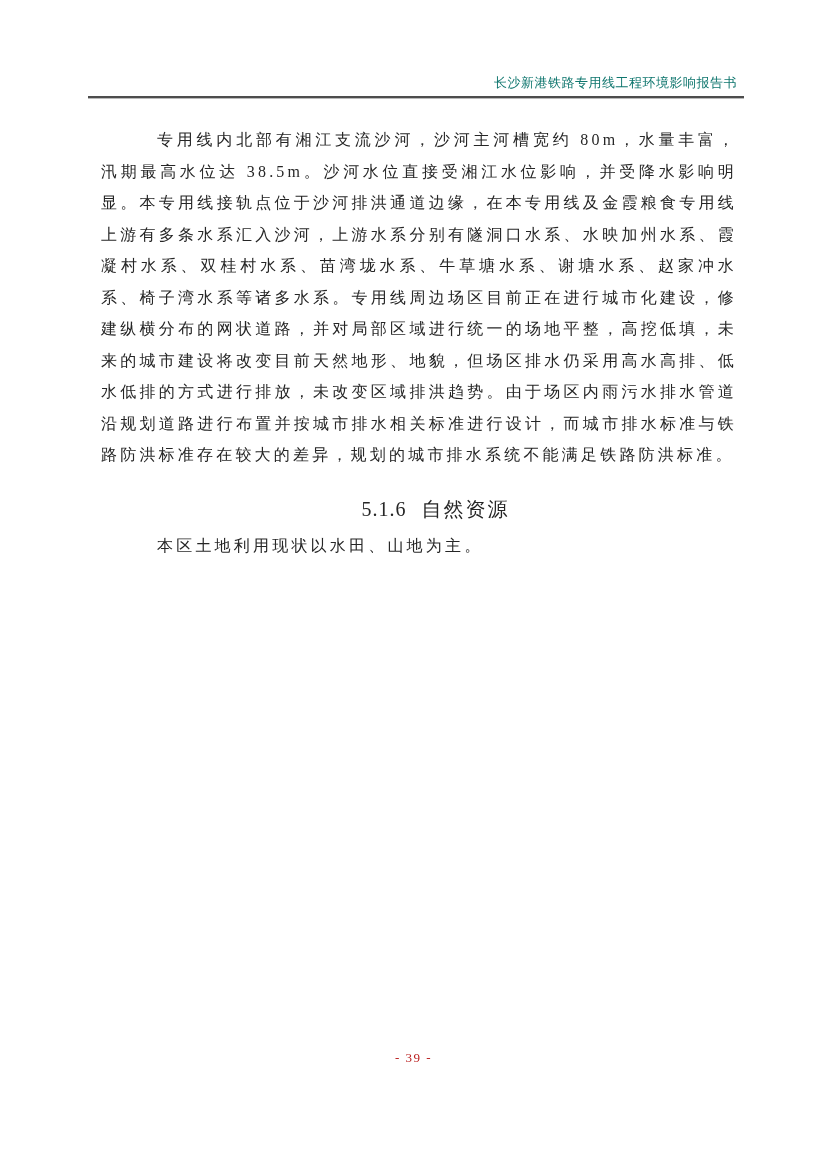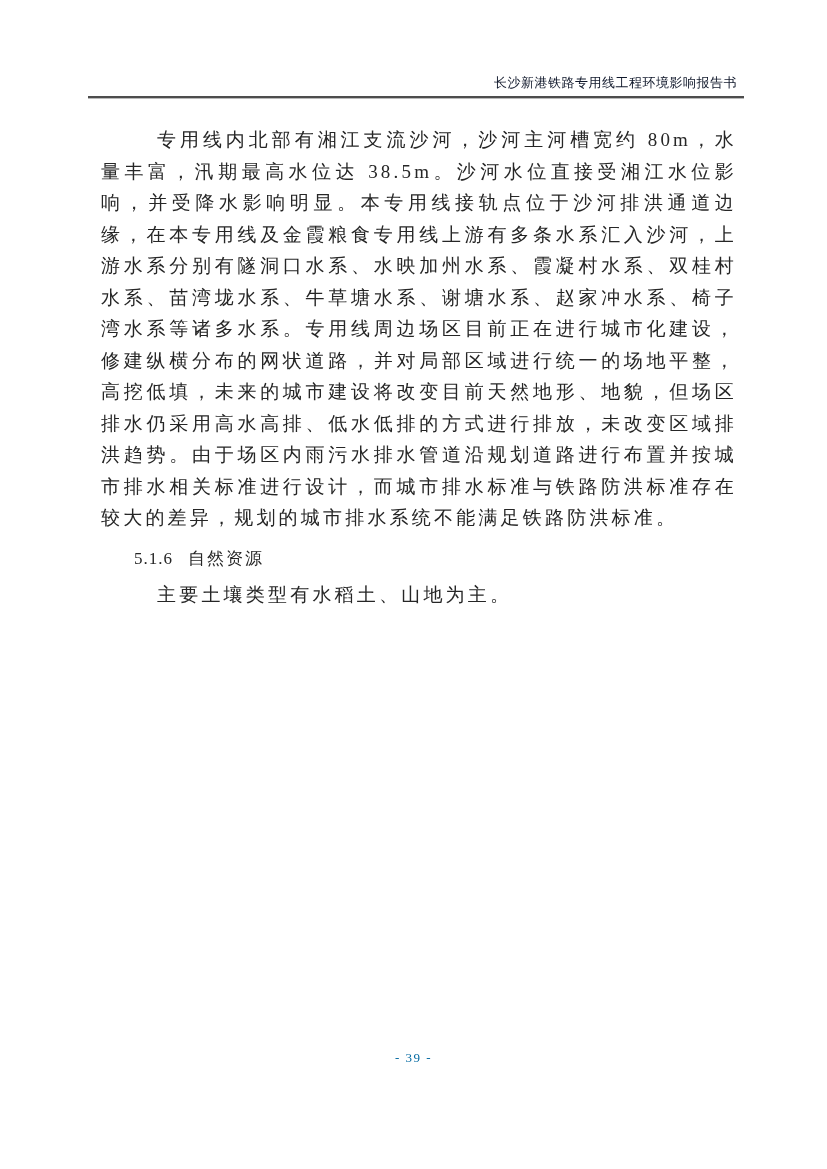--- a/index.html
+++ b/index.html
@@ -15,21 +15,21 @@
     overflow: hidden;
     font-family: "Liberation Serif", "DejaVu Serif", serif;
     color: #262626;
   }
   .header-title {
     position: absolute;
     top: 74px;
     right: 90px;
     font-size: 13px;
     letter-spacing: 0.5px;
-    color: #0f172a;
+    color: #0f766e;
     white-space: nowrap;
   }
   .header-rule {
     position: absolute;
     top: 96px;
     left: 88px;
     width: 656px;
     height: 2px;
     background: #4d4d4d;
     box-shadow: 0 1px 0 #b9b9b9;
@@ -37,68 +37,68 @@
   .content {
     position: absolute;
     left: 101px;
     top: 124px;
     width: 636px;
     text-align: justify;
     text-justify: inter-character;
   }
   .content p {
     margin: 0 0 4px 0;
-    font-size: 19px;
+    font-size: 16px;
     line-height: 31.5px;
     letter-spacing: 3.2px;
     text-indent: 56px;
   }
   .section-heading {
-    margin: 9px 0 5px 0;
+    margin: 23px 0 5px 0;
     padding-left: 33px;
-    font-size: 17px;
+    font-size: 20px;
     font-weight: normal;
     letter-spacing: 2px;
     line-height: 31.5px;
-    text-align: left;
+    text-align: center;
   }
   .section-heading .heading-number {
     letter-spacing: 1px;
     margin-right: 15px;
   }
   .page-footer {
     position: absolute;
     top: 1048px;
     left: 0;
     width: 100%;
     text-align: center;
   }
   .page-number {
     font-size: 13px;
     letter-spacing: 1.5px;
-    color: #0369a1;
+    color: #b91c1c;
   }
 </style>
 </head>
 <body>
 
 <div class="page">
 
   <div class="header-title">长沙新港铁路专用线工程环境影响报告书</div>
 
   <div class="header-rule"></div>
 
   <div class="content">
 
     <p>专用线内北部有湘江支流沙河，沙河主河槽宽约 80m，水量丰富，汛期最高水位达 38.5m。沙河水位直接受湘江水位影响，并受降水影响明显。本专用线接轨点位于沙河排洪通道边缘，在本专用线及金霞粮食专用线上游有多条水系汇入沙河，上游水系分别有隧洞口水系、水映加州水系、霞凝村水系、双桂村水系、苗湾垅水系、牛草塘水系、谢塘水系、赵家冲水系、椅子湾水系等诸多水系。专用线周边场区目前正在进行城市化建设，修建纵横分布的网状道路，并对局部区域进行统一的场地平整，高挖低填，未来的城市建设将改变目前天然地形、地貌，但场区排水仍采用高水高排、低水低排的方式进行排放，未改变区域排洪趋势。由于场区内雨污水排水管道沿规划道路进行布置并按城市排水相关标准进行设计，而城市排水标准与铁路防洪标准存在较大的差异，规划的城市排水系统不能满足铁路防洪标准。</p>
 
 
     <h2 class="section-heading"><span class="heading-number">5.1.6</span><span>自然资源</span></h2>
 
-    <p>主要土壤类型有水稻土、山地为主。</p>
+    <p>本区土地利用现状以水田、山地为主。</p>
 
 
 
   </div>
 
   <div class="page-footer">
     <span class="page-number">- 39 -</span>
   </div>
 
 </div>

